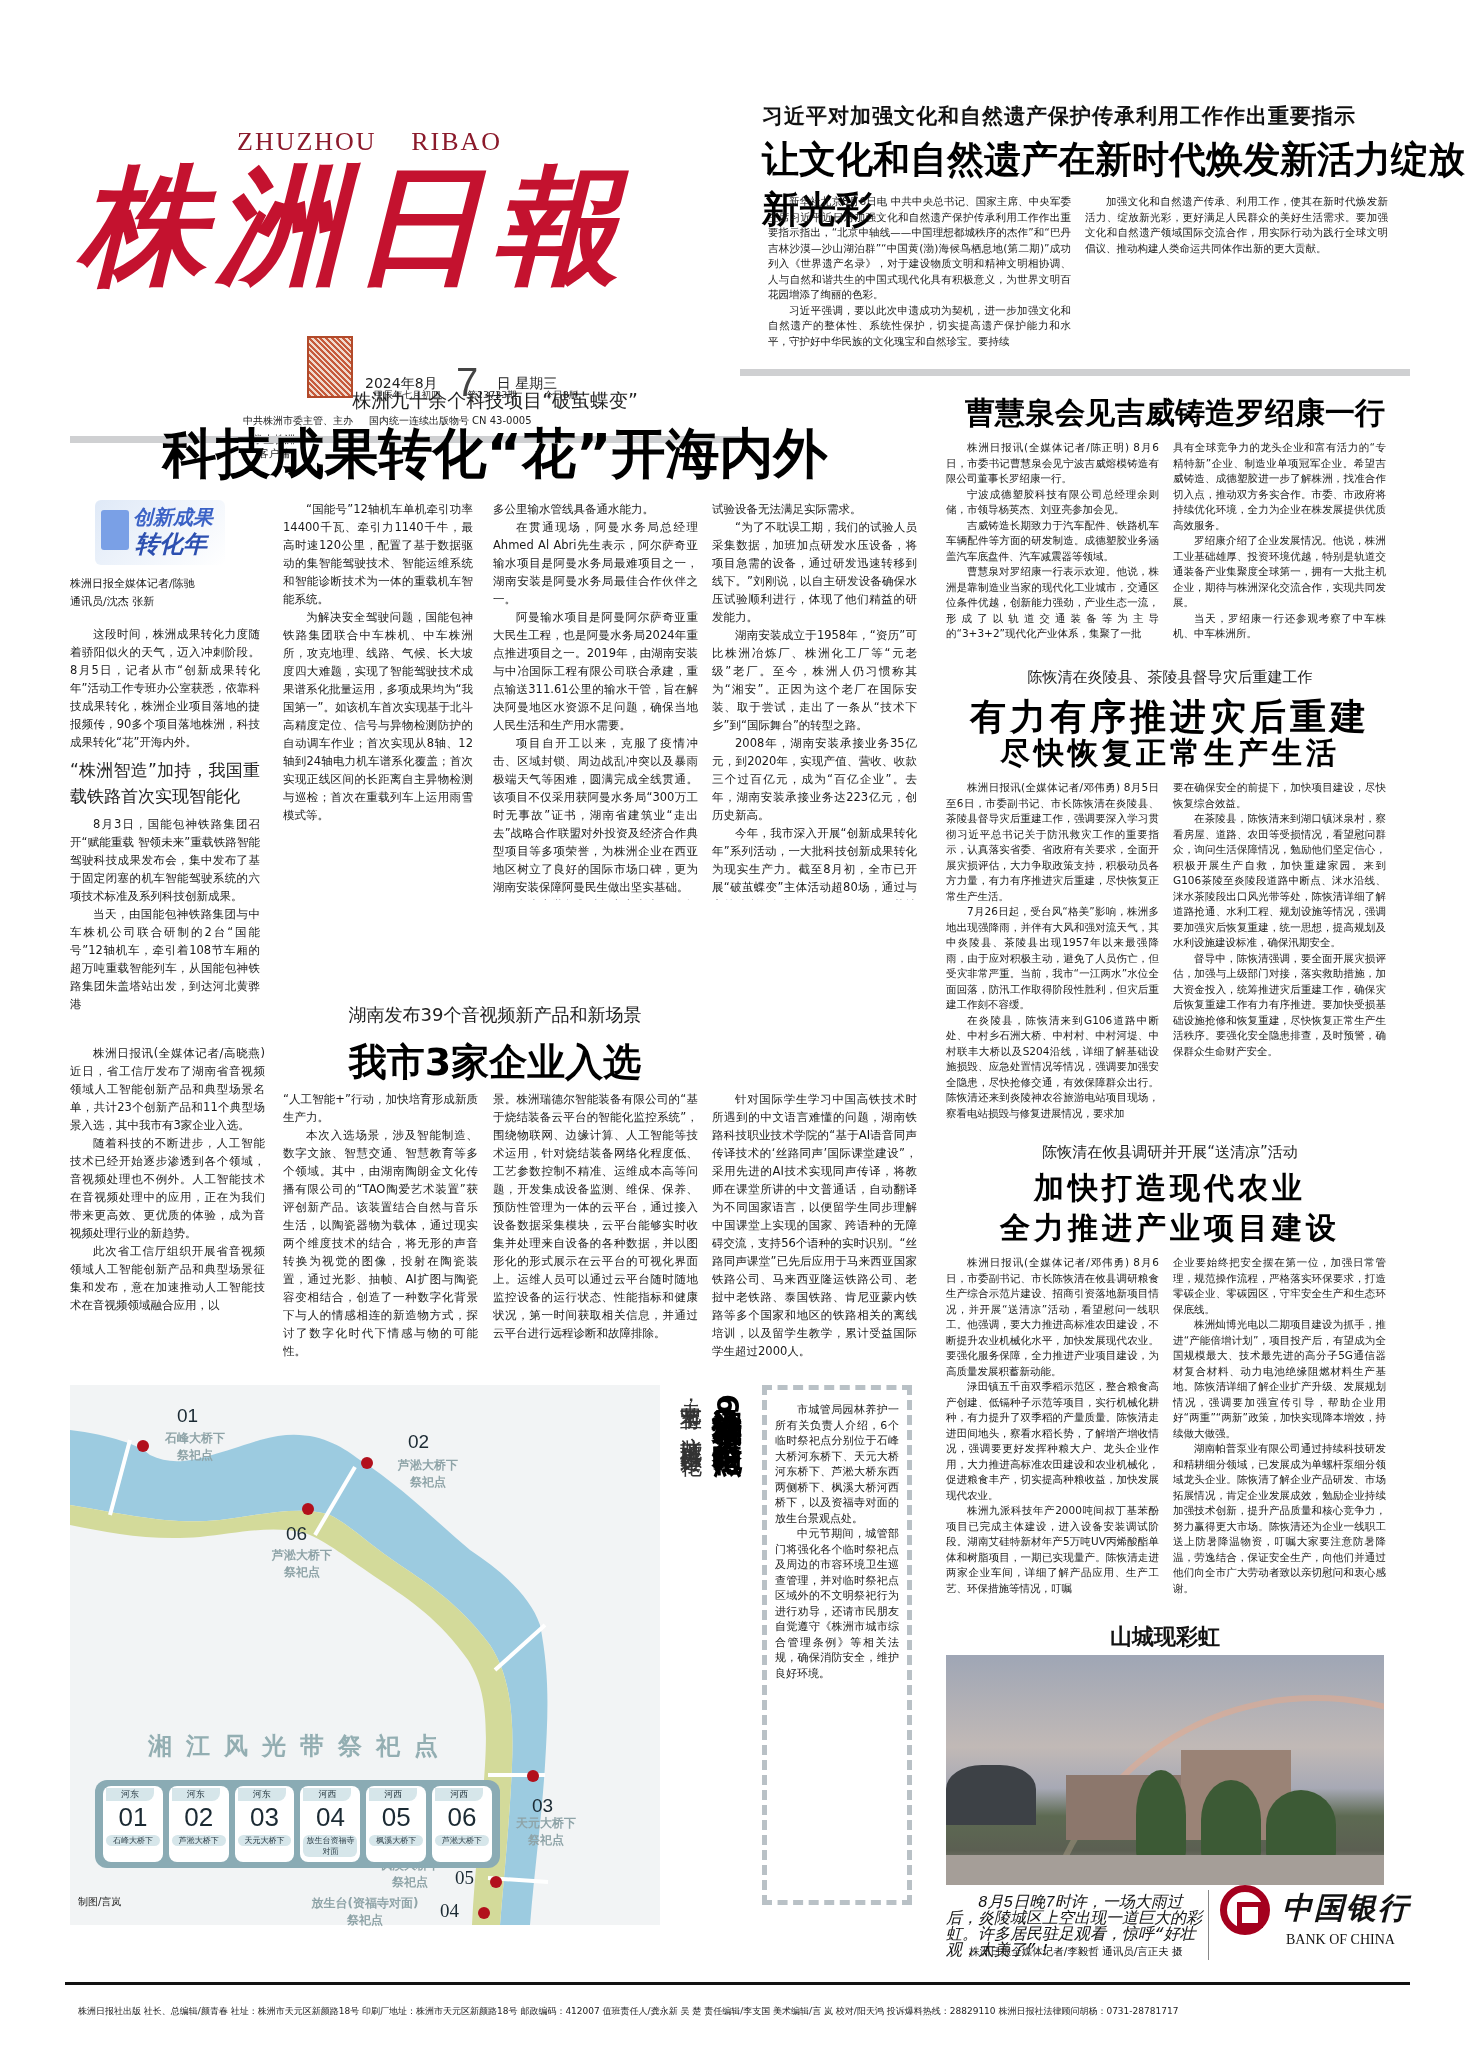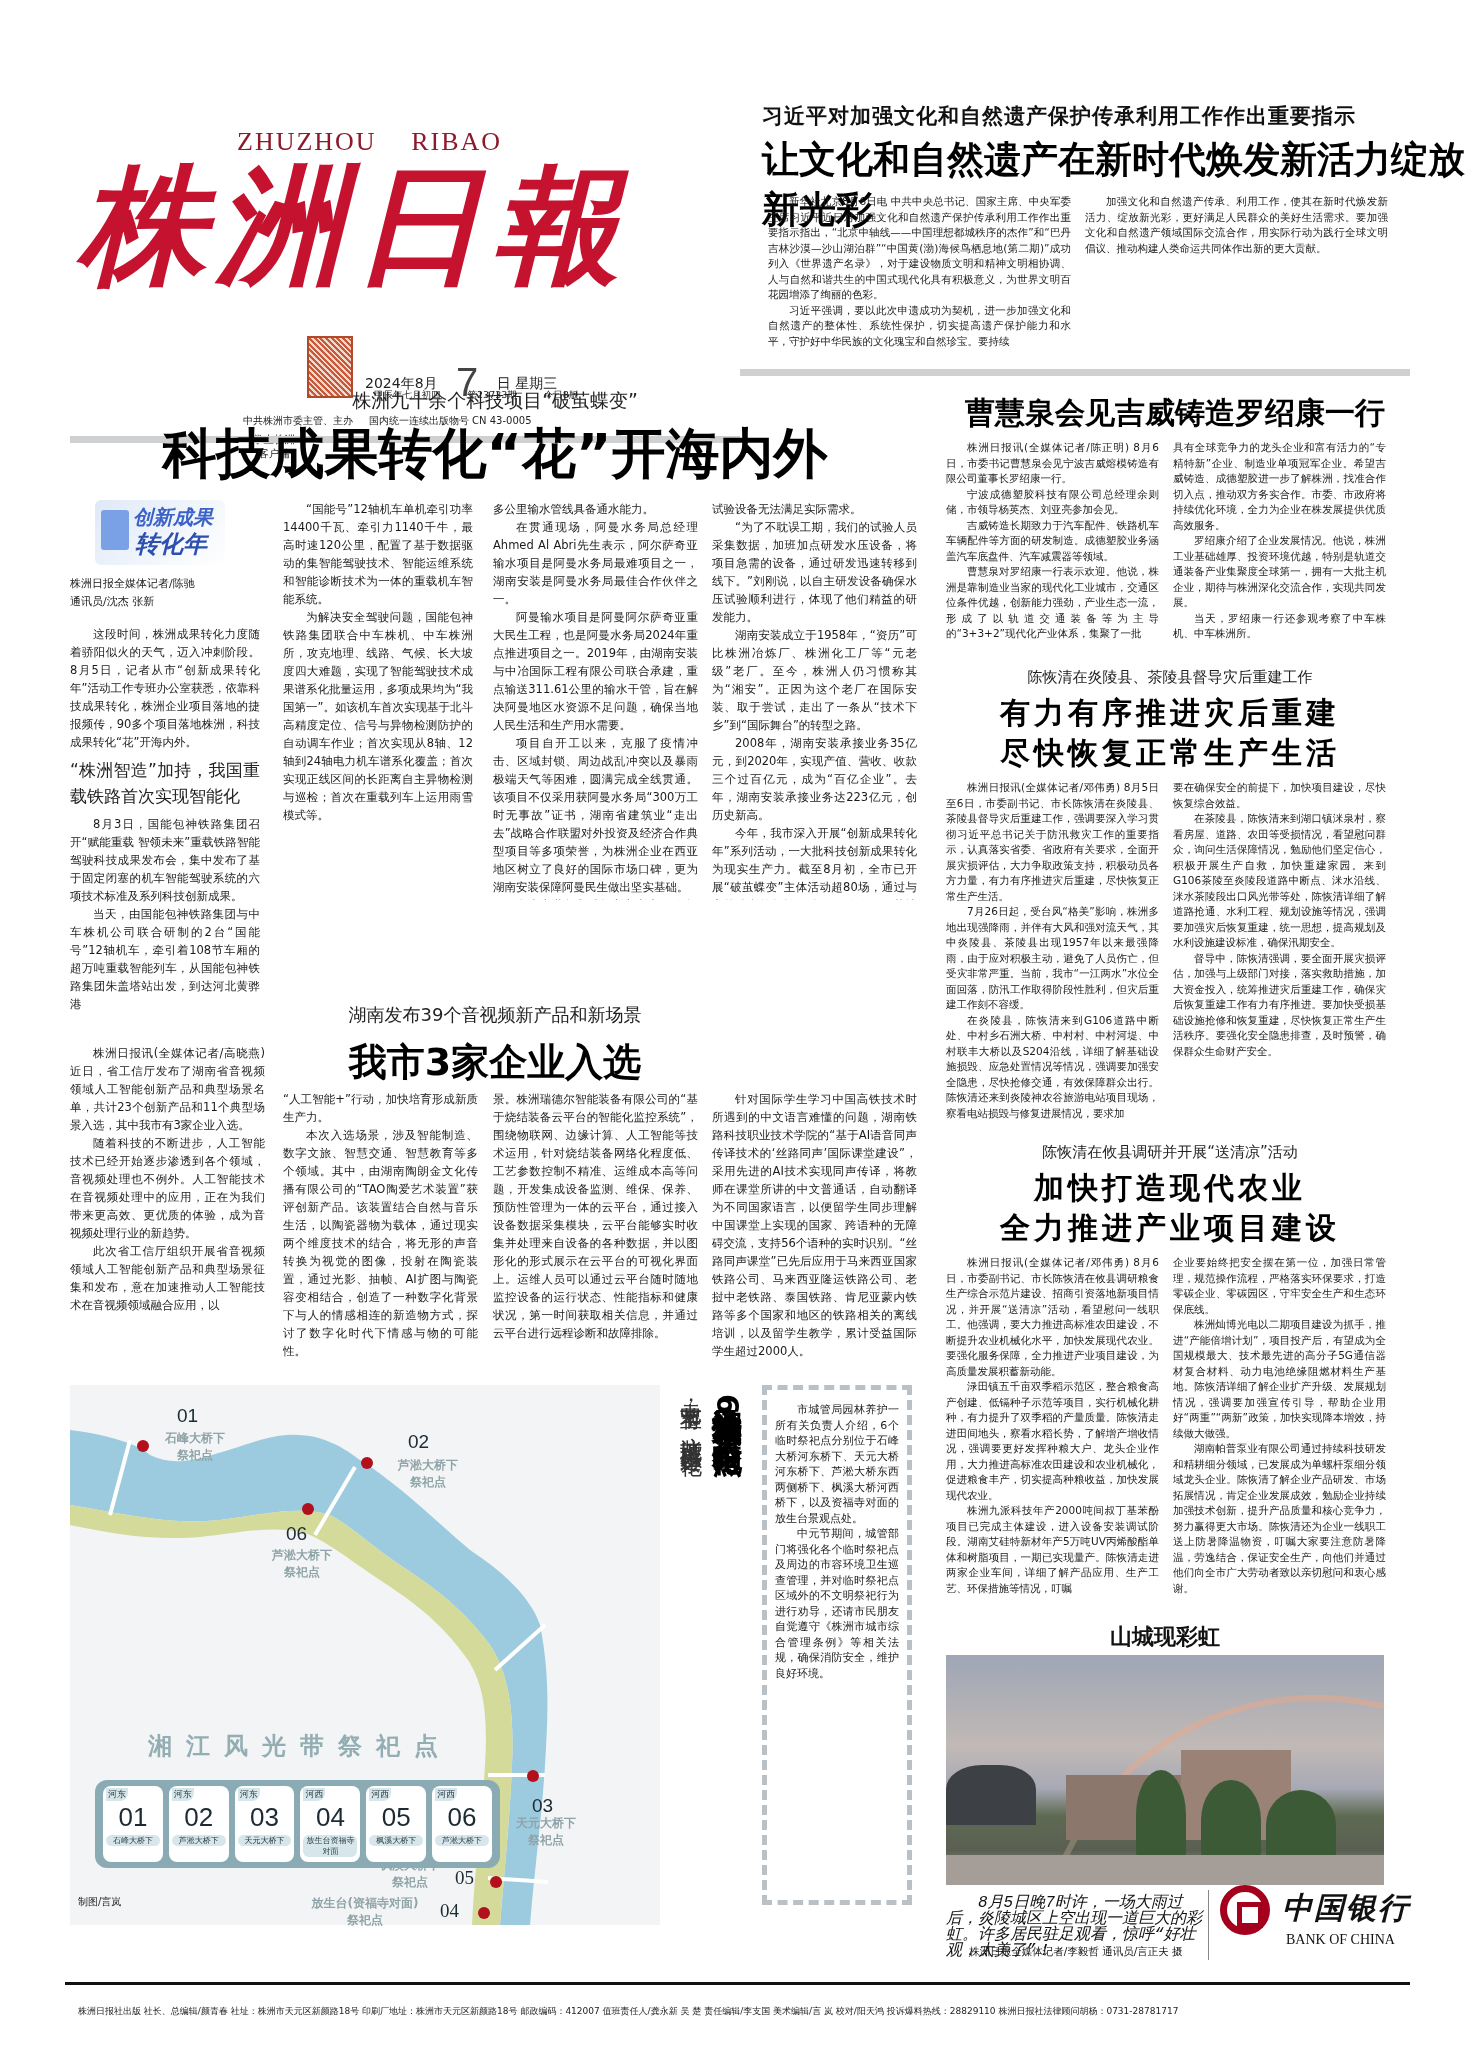--- a/index.html
+++ b/index.html
@@ -18,21 +18,21 @@
 .cols{display:flex;gap:14px}
 .cols > div{flex:1}
 .subhead{font-size:17px;line-height:26px;color:#222;margin:6px 0}
 .map{position:absolute;left:70px;top:1385px;width:590px;height:540px;background:#f2f4f5}
 .map-label{position:absolute;font-size:12px;color:#8fa4a8;font-weight:bold;text-align:center;line-height:17px}
 .map-num{position:absolute;font-size:19px;color:#1b2a33;font-family:"Liberation Sans",sans-serif}
 .dot{position:absolute;width:12px;height:12px;border-radius:50%;background:#b2101c}
 .map-title{position:absolute;left:78px;top:345px;font-size:24px;font-weight:bold;color:#93aeb2;letter-spacing:14px}
 .cards{position:absolute;left:25px;top:395px;width:405px;height:88px;background:#8aabb4;border-radius:12px;display:flex;gap:6px;padding:6px 8px}
 .card{flex:1;background:#fff;border-radius:8px;position:relative;text-align:center}
-.card .side{position:absolute;left:3px;top:2px;font-size:9px;color:#2a3b44;background:#d6e6ea;border-radius:0 0 8px 0;padding:0 2px}
+.card .side{position:absolute;left:3px;top:2px;font-size:9px;color:#2a3b44;background:#d6e6ea;border-radius:0 0 8px 0;padding:0 15px}
 .card .n{display:block;margin-top:16px;font-size:26px;color:#1b2a33;font-family:"Liberation Sans",sans-serif}
 .card .loc{display:block;margin:2px 3px 0;font-size:8px;color:#2a3b44;background:#d6e6ea;border-radius:6px}
 .vert{writing-mode:vertical-rl;position:absolute}
 .dash-box{position:absolute;left:762px;top:1385px;width:150px;height:520px;border:5px dashed #b9c1c6;padding:12px 8px}
 .photo{position:absolute;left:946px;top:1655px;width:438px;height:230px;background:linear-gradient(180deg,#9fa6b5 0%,#c1b9b6 40%,#a7a9b5 58%,#5d6a52 70%,#5b5f52 85%,#a59e98 100%);overflow:hidden}
 .rainbow{position:absolute;left:90px;top:40px;width:560px;height:560px;border-radius:50%;border:6px solid transparent;border-top-color:rgba(230,170,140,.55);border-left-color:rgba(200,180,150,.35)}
 .bldg{position:absolute;background:#8c776c}
 .tree{position:absolute;background:#3c5a35;border-radius:50% 50% 10% 10%}
 .footer{position:absolute;left:78px;top:2005px;font-size:9px;color:#222;white-space:nowrap;letter-spacing:0}
 .boc-logo{position:absolute;left:1220px;top:1885px;width:50px;height:50px;border-radius:50%;border:7px solid #a4001e}
@@ -250,21 +250,21 @@
     <div>
       <p style="text-indent:0">具有全球竞争力的龙头企业和富有活力的“专精特新”企业、制造业单项冠军企业。希望吉威铸造、成德塑胶进一步了解株洲，找准合作切入点，推动双方务实合作。市委、市政府将持续优化环境，全力为企业在株发展提供优质高效服务。</p>
       <p>罗绍康介绍了企业发展情况。他说，株洲工业基础雄厚、投资环境优越，特别是轨道交通装备产业集聚度全球第一，拥有一大批主机企业，期待与株洲深化交流合作，实现共同发展。</p>
       <p>当天，罗绍康一行还参观考察了中车株机、中车株洲所。</p>
     </div>
   </div>
 </div>
 
 <div>
   <div class="abs kicker" style="left:930px;top:668px;width:480px;font-size:15px">陈恢清在炎陵县、茶陵县督导灾后重建工作</div>
-  <div class="abs head-xl" style="left:930px;top:693px;width:480px;font-size:30px;letter-spacing:4px">有力有序推进灾后重建</div>
+  <div class="abs head-xl" style="left:930px;top:693px;width:480px;font-size:36px;letter-spacing:4px">有力有序推进灾后重建</div>
   <div class="abs head-xl" style="left:930px;top:733px;width:480px;font-size:30px;letter-spacing:4px">尽快恢复正常生产生活</div>
   <div class="abs body-text cols" style="left:946px;top:780px;width:440px;height:345px;overflow:hidden;font-size:10.5px;line-height:15.5px">
     <div>
       <p>株洲日报讯(全媒体记者/邓伟勇)  8月5日至6日，市委副书记、市长陈恢清在炎陵县、茶陵县督导灾后重建工作，强调要深入学习贯彻习近平总书记关于防汛救灾工作的重要指示，认真落实省委、省政府有关要求，全面开展灾损评估，大力争取政策支持，积极动员各方力量，有力有序推进灾后重建，尽快恢复正常生产生活。</p>
       <p>7月26日起，受台风“格美”影响，株洲多地出现强降雨，并伴有大风和强对流天气，其中炎陵县、茶陵县出现1957年以来最强降雨，由于应对积极主动，避免了人员伤亡，但受灾非常严重。当前，我市“一江两水”水位全面回落，防汛工作取得阶段性胜利，但灾后重建工作刻不容缓。</p>
       <p>在炎陵县，陈恢清来到G106道路中断处、中村乡石洲大桥、中村村、中村河堤、中村联丰大桥以及S204沿线，详细了解基础设施损毁、应急处置情况等情况，强调要加强安全隐患，尽快抢修交通，有效保障群众出行。陈恢清还来到炎陵神农谷旅游电站项目现场，察看电站损毁与修复进展情况，要求加</p>
     </div>
     <div>
       <p style="text-indent:0">要在确保安全的前提下，加快项目建设，尽快恢复综合效益。</p>
       <p>在茶陵县，陈恢清来到湖口镇洣泉村，察看房屋、道路、农田等受损情况，看望慰问群众，询问生活保障情况，勉励他们坚定信心，积极开展生产自救，加快重建家园。来到G106茶陵至炎陵段道路中断点、洣水沿线、洣水茶陵段出口风光带等处，陈恢清详细了解道路抢通、水利工程、规划设施等情况，强调要加强灾后恢复重建，统一思想，提高规划及水利设施建设标准，确保汛期安全。</p>

